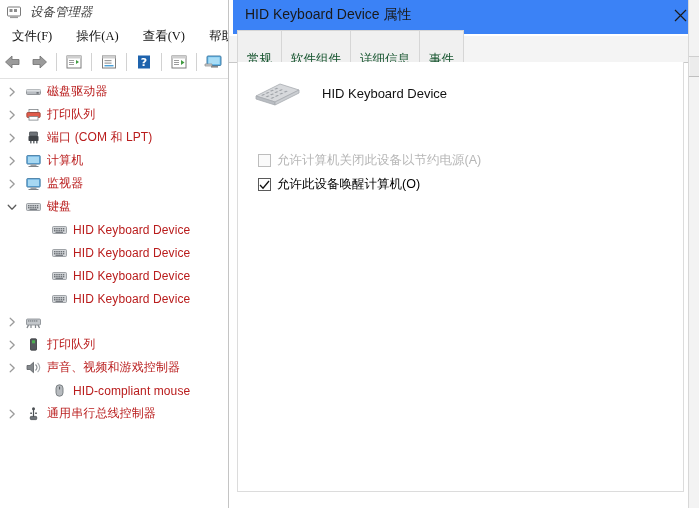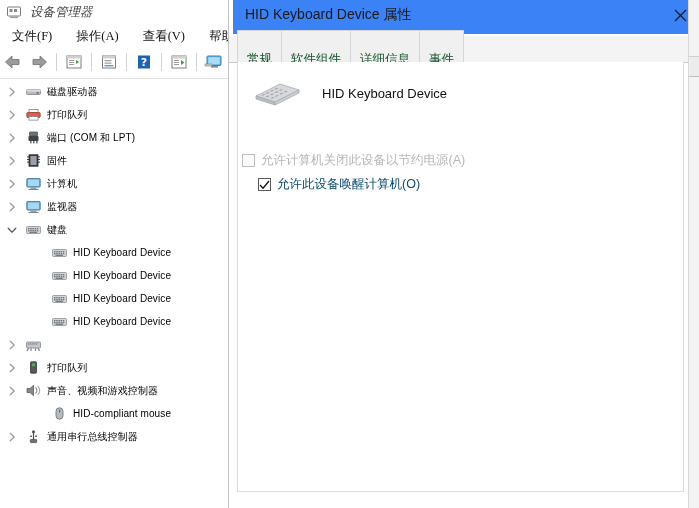--- a/index.html
+++ b/index.html
@@ -27,21 +27,21 @@
 
   .dm-hr{position:absolute;left:0;top:78px;width:699px;height:1px;background:#e2e2e2;}
 
   
   #tree{position:absolute;left:0;top:80px;width:232px;height:428px;overflow:hidden;background:#fff;}
   .row{height:23px;display:flex;align-items:center;white-space:nowrap;}
   .row .chev{width:12px;height:12px;margin-left:6px;flex:0 0 auto;position:relative;}
   .row .chev svg{display:block;}
   .row .nochev{width:12px;margin-left:6px;flex:0 0 auto;}
   .row .ico{width:18px;height:16px;margin:0 5px 0 6px;flex:0 0 auto;display:flex;align-items:center;justify-content:center;}
-  .row .lbl{font-size:10px;color:#000000;letter-spacing:0.1px;}
+  .row .lbl{font-size:12px;color:#b91c1c;letter-spacing:0.1px;}
   .indent1{padding-left:0px;}
   .indent2{padding-left:26px;}
 
   
   #dlg{position:absolute;left:228px;top:0;width:471px;height:508px;background:#ffffff;
        border-left:1px solid #c4c4c4;box-sizing:border-box;}
   .dlg-title{position:absolute;left:4px;top:0;width:100%;height:34px;background:#3b82f6;}
   .dlg-title .t{position:absolute;left:12px;top:6px;font-size:14px;color:#1a1a1a;}
   .dlg-close{position:absolute;right:0px;top:0px;width:45px;height:30px;display:flex;align-items:center;justify-content:center;}
   .dlg-close svg{display:block;}
@@ -58,23 +58,23 @@
             border:1px solid #dcdcdc;border-top:none;box-sizing:border-box;}
 
   .dev-head{position:absolute;left:14px;top:14px;display:flex;align-items:center;}
   .dev-head .kbico{width:50px;height:34px;position:relative;}
   .dev-head .devname{margin-left:20px;font-size:13px;color:#111;}
 
   .chk{position:absolute;display:flex;align-items:center;}
   .chkbox{width:13px;height:13px;border:1px solid #5a5a5a;background:#fff;box-sizing:border-box;
           display:flex;align-items:center;justify-content:center;flex:0 0 auto;}
   .chkbox.disabled{border-color:#bdbdbd;background:#fafafa;}
-  .chk .cl{margin-left:6px;font-size:12.5px;color:#0c4a6e;}
+  .chk .cl{margin-left:6px;font-size:12.5px;color:#000000;}
   .chk .cl.dim{color:#b6b6b6;}
-  #chk1{left:4px;top:90px;}
+  #chk1{left:20px;top:90px;}
   #chk2{left:20px;top:114px;}
 
   
   #scrollstrip{position:absolute;left:688px;top:0;width:11px;height:508px;background:#f3f3f3;border-left:1px solid #d8d8d8;box-sizing:border-box;}
   #scrollstrip .sb-up{position:absolute;left:0;top:56px;width:10px;height:1px;background:#cfcfcf;}
   #scrollstrip .sb-mid{position:absolute;left:0;top:76px;width:10px;height:1px;background:#bfbfbf;}
   #scrollstrip .sb-thumb{position:absolute;left:1px;top:57px;width:9px;height:19px;background:#ececec;}
 </style>
 </head>
 <body>
@@ -213,42 +213,20 @@
           <span class="ico">
             <svg width="17" height="15" viewBox="0 0 17 15">
               <rect x="4.5" y="2" width="8" height="4" rx="0.6" fill="#6e7378" stroke="#4d5155" stroke-width="0.8"></rect>
               <rect x="3.5" y="6" width="10" height="5" rx="0.8" fill="#3f4347"></rect>
               <rect x="5" y="11" width="1.6" height="2.4" fill="#6e7378"></rect>
               <rect x="8" y="11" width="1.6" height="2.4" fill="#6e7378"></rect>
               <rect x="11" y="11" width="1.6" height="2.4" fill="#6e7378"></rect>
             </svg>
           </span>
           <span class="lbl">端口 (COM 和 LPT)</span>
-        </div>
-        <div class="row indent1">
-          <span class="chev">
-            <svg width="12" height="12" viewBox="0 0 12 12">
-              <path d="M4.2 2.2 L8.2 6 L4.2 9.8" stroke="#9a9a9a" stroke-width="1.25" fill="none" stroke-linecap="round" stroke-linejoin="round"></path>
-            </svg>
-          </span>
-          <span class="ico">
-            <svg width="17" height="15" viewBox="0 0 17 15">
-              <rect x="4" y="1.8" width="9" height="11.4" fill="#3b3f43" stroke="#22262a" stroke-width="0.8"></rect>
-              <rect x="5.4" y="3" width="6.2" height="9" fill="#9aa0a6"></rect>
-              <g fill="#3b3f43">
-                <rect x="2" y="3.4" width="2" height="1"></rect>
-                <rect x="2" y="6" width="2" height="1"></rect>
-                <rect x="2" y="8.6" width="2" height="1"></rect>
-                <rect x="13" y="3.4" width="2" height="1"></rect>
-                <rect x="13" y="6" width="2" height="1"></rect>
-                <rect x="13" y="8.6" width="2" height="1"></rect>
-              </g>
-            </svg>
-          </span>
-          <span class="lbl">固件</span>
         </div>
         <div class="row indent1">
           <span class="chev">
             <svg width="12" height="12" viewBox="0 0 12 12">
               <path d="M4.2 2.2 L8.2 6 L4.2 9.8" stroke="#9a9a9a" stroke-width="1.25" fill="none" stroke-linecap="round" stroke-linejoin="round"></path>
             </svg>
           </span>
           <span class="ico">
             <svg width="17" height="15" viewBox="0 0 17 15">
               <rect x="1.8" y="2.5" width="13.4" height="8.6" rx="0.8" fill="#5fa9dd" stroke="#4a7fa5" stroke-width="0.9"></rect>

